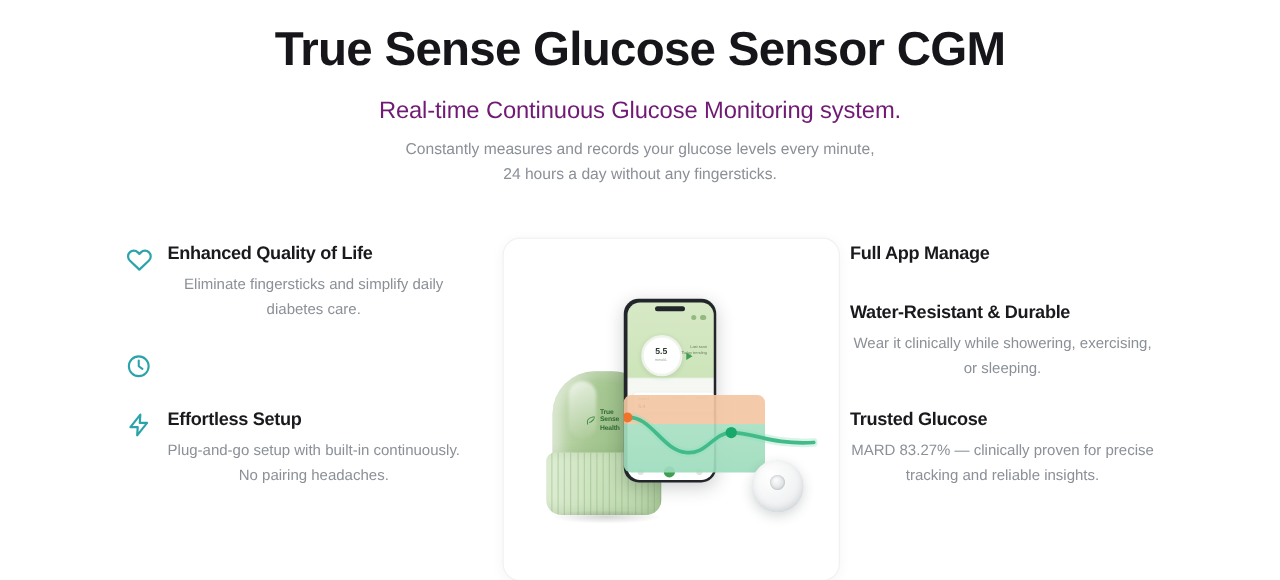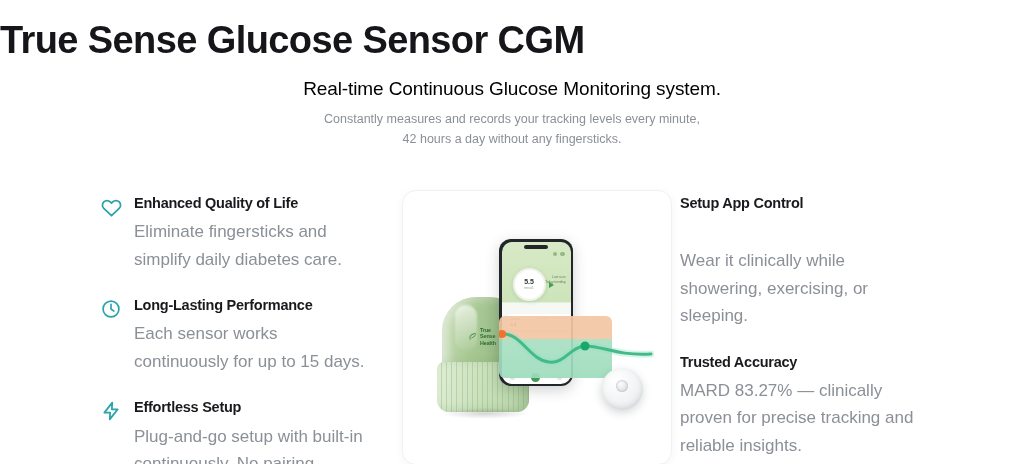--- a/index.html
+++ b/index.html
@@ -6,33 +6,33 @@
   html, body {
     width: 1024px; height: 464px;
     background: #ffffff;
     font-family: "Liberation Sans", sans-serif;
     overflow: hidden;
   }
   .page { position: relative; width: 1024px; height: 464px; background: #ffffff; }
 
   
   .hero-title {
-    text-align: left;
+    text-align: center;
     font-size: 38px;
     font-weight: 700;
     letter-spacing: -0.6px;
     color: #16161a;
     margin-top: 18px;
     line-height: 1.2;
   }
   .hero-subtitle {
     text-align: center;
     font-size: 19px;
     font-weight: 400;
-    color: #000000;
+    color: #701a75;
     margin-top: 14px;
     letter-spacing: -0.1px;
   }
   .hero-desc {
     text-align: center;
     font-size: 12.5px;
     color: #8b9097;
     line-height: 1.62;
     margin-top: 9px;
   }
@@ -61,24 +61,25 @@
   }
   .f-body { flex: 1 1 auto; }
   .f-title {
     font-size: 14.5px;
     font-weight: 700;
     color: #1a1a1e;
     letter-spacing: -0.25px;
     line-height: 1.25;
   }
   .f-desc {
-    font-size: 17px;
+    font-size: 12px;
     color: #8b9097;
     line-height: 1.62;
     margin-top: 6px;
+    text-align: center;
   }
 
   
   .card {
     position: absolute;
     top: 172px; left: 402px;
     width: 270px; height: 275px;
     background: #ffffff;
     border: 1px solid #f0f1f2;
     border-radius: 14px;
@@ -223,22 +224,22 @@
   }
 </style>
 </head>
 <body>
 
 <div class="page">
 
   <h1 class="hero-title">True Sense Glucose Sensor CGM</h1>
   <div class="hero-subtitle">Real-time Continuous Glucose Monitoring system.</div>
   <div class="hero-desc">
-    <div>Constantly measures and records your tracking levels every minute,</div>
-    <div>42 hours a day without any fingersticks.</div>
+    <div>Constantly measures and records your glucose levels every minute,</div>
+    <div>24 hours a day without any fingersticks.</div>
   </div>
 
   <div class="body-grid">
 
     <div class="col">
 
       <div class="feature">
         <span class="f-icon">
           <svg width="21" height="21" viewBox="0 0 24 24" fill="none" stroke="currentColor" stroke-width="2" stroke-linecap="round" stroke-linejoin="round">
             <path d="M20.8 5.6a5.2 5.2 0 0 0-7.4 0L12 7l-1.4-1.4a5.2 5.2 0 1 0-7.4 7.4L12 21.4l8.8-8.4a5.2 5.2 0 0 0 0-7.4z"></path>
@@ -250,24 +251,20 @@
         </div>
       </div>
 
       <div class="feature">
         <span class="f-icon">
           <svg width="20" height="20" viewBox="0 0 24 24" fill="none" stroke="currentColor" stroke-width="2" stroke-linecap="round" stroke-linejoin="round">
             <circle cx="12" cy="12" r="9.5"></circle>
             <polyline points="12 6.5 12 12 15.5 14.5"></polyline>
           </svg>
         </span>
-        <div class="f-body">
-          <div class="f-title">Long-Lasting Performance</div>
-          <div class="f-desc">Each sensor works continuously for up to 15 days.</div>
-        </div>
       </div>
 
       <div class="feature">
         <span class="f-icon">
           <svg width="20" height="20" viewBox="0 0 24 24" fill="none" stroke="currentColor" stroke-width="2.1" stroke-linecap="round" stroke-linejoin="round">
             <polygon points="13.5 2 4 14 11 14 10.5 22 20 10 13 10 13.5 2"></polygon>
           </svg>
         </span>
         <div class="f-body">
           <div class="f-title">Effortless Setup</div>
@@ -282,46 +279,47 @@
     <div class="col col-right">
 
       <div class="feature">
         <span class="f-icon">
           <svg width="19" height="19" viewBox="0 0 24 24" fill="none" stroke="currentColor" stroke-width="2" stroke-linecap="round" stroke-linejoin="round">
             <rect x="6" y="2" width="12" height="20" rx="2.6"></rect>
             <line x1="12" y1="18" x2="12" y2="18"></line>
           </svg>
         </span>
         <div class="f-body">
-          <div class="f-title">Setup App Control</div>
+          <div class="f-title">Full App Manage</div>
         </div>
       </div>
 
       <div class="feature">
         <span class="f-icon">
           <svg width="20" height="20" viewBox="0 0 24 24" fill="none" stroke="currentColor" stroke-width="2" stroke-linecap="round" stroke-linejoin="round">
             <path d="M12 2.2 4 5.4v5.6c0 5 3.4 9.6 8 10.8 4.6-1.2 8-5.8 8-10.8V5.4z"></path>
             <polyline points="8.8 11.8 11.2 14.2 15.4 9.6"></polyline>
           </svg>
         </span>
         <div class="f-body">
+          <div class="f-title">Water-Resistant &amp; Durable</div>
           <div class="f-desc">Wear it clinically while showering, exercising, or sleeping.</div>
         </div>
       </div>
 
       <div class="feature">
         <span class="f-icon">
           <svg width="20" height="20" viewBox="0 0 24 24" fill="none" stroke="currentColor" stroke-width="2" stroke-linecap="round" stroke-linejoin="round">
             <rect x="3" y="14.5" width="4.6" height="6.5" rx="1.4"></rect>
             <rect x="9.7" y="9" width="4.6" height="12" rx="1.4"></rect>
             <rect x="16.4" y="3.5" width="4.6" height="17.5" rx="1.4"></rect>
           </svg>
         </span>
         <div class="f-body">
-          <div class="f-title">Trusted Accuracy</div>
+          <div class="f-title">Trusted Glucose</div>
           <div class="f-desc">MARD 83.27% — clinically proven for precise tracking and reliable insights.</div>
         </div>
       </div>
 
     </div>
   </div>
 
   <div class="card">
     <div class="scene">
 

